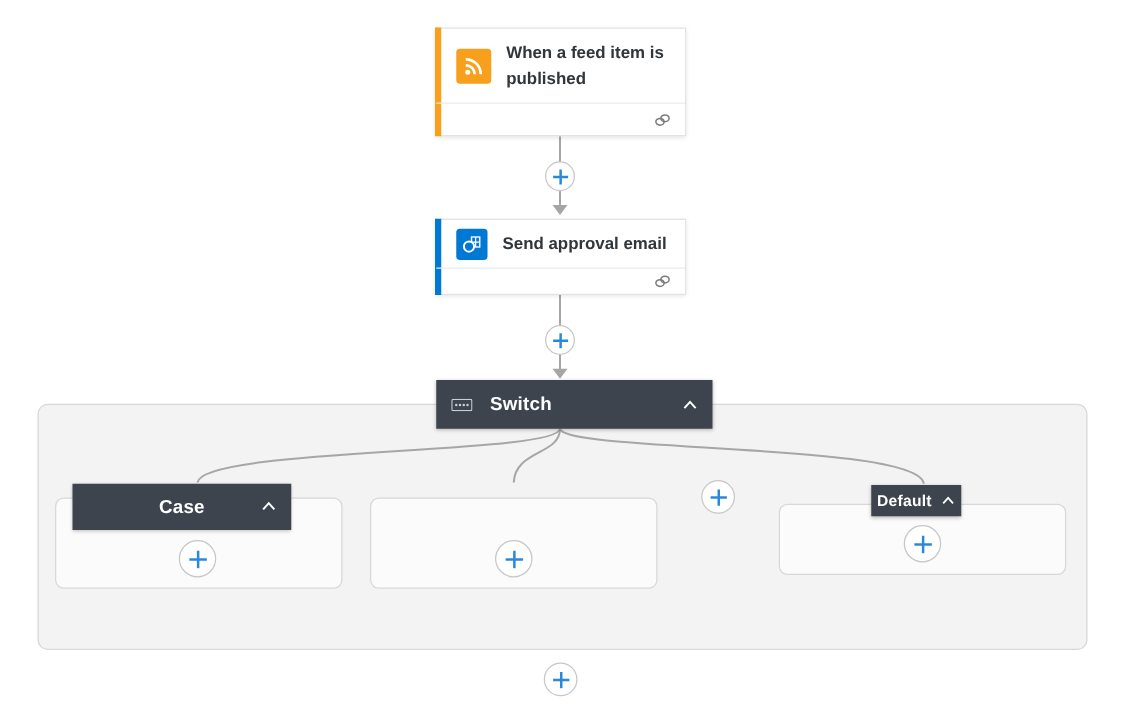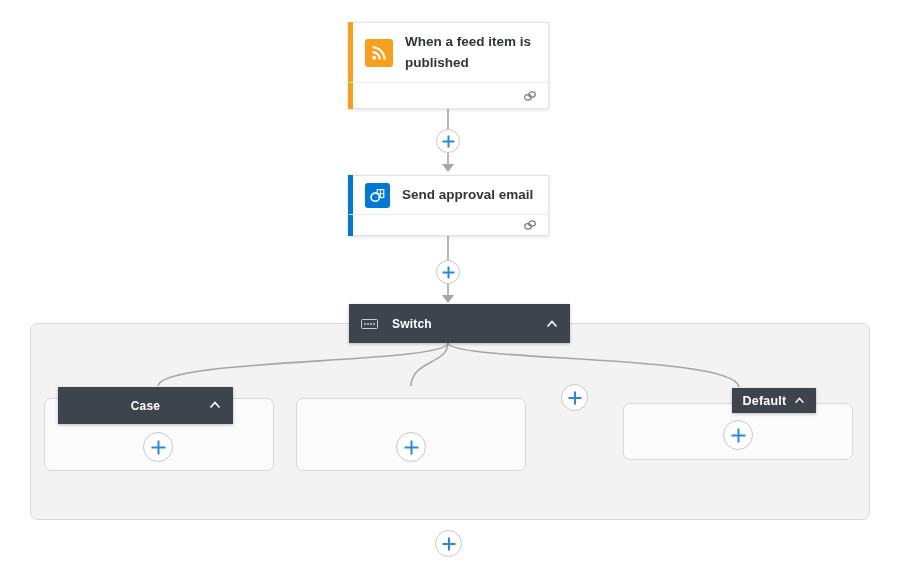--- a/index.html
+++ b/index.html
@@ -82,34 +82,34 @@
   
   .scope-header {
     position: absolute;
     background: #3e444d;
     color: #ffffff;
     display: flex; align-items: center;
     box-shadow: 0 1px 3px rgba(0,0,0,0.25);
     z-index: 3;
     cursor: pointer;
   }
-  .scope-header .hdr-label { font-size: 12px; font-weight: 600; letter-spacing: .2px; }
+  .scope-header .hdr-label { font-size: 15px; font-weight: 600; letter-spacing: .2px; }
   .scope-header.switch { left: 349px; top: 304px; width: 197px; height: 39px; padding: 0 12px; gap: 14px; }
   .scope-header.switch .chev { margin-left: auto; }
   .scope-header.case1, .scope-header.case2 {
     top: 387px; width: 175px; height: 37px;
     justify-content: center;
   }
   .scope-header.case1 { left: 58px; }
   .scope-header.case2 { left: 310px; }
   .scope-header.case1 .chev, .scope-header.case2 .chev {
     position: absolute; right: 12px; top: 14px;
   }
   .scope-header.default {
-    left: 732px; top: 388px; width: 84px; height: 25px;
+    left: 697px; top: 388px; width: 72px; height: 25px;
     justify-content: center; gap: 8px;
   }
   .scope-header.default .hdr-label { font-size: 12.5px; }
 
   
   .plus-btn {
     position: absolute;
     background: #ffffff;
     border: 1px solid #c7c7c7;
     border-radius: 50%;

